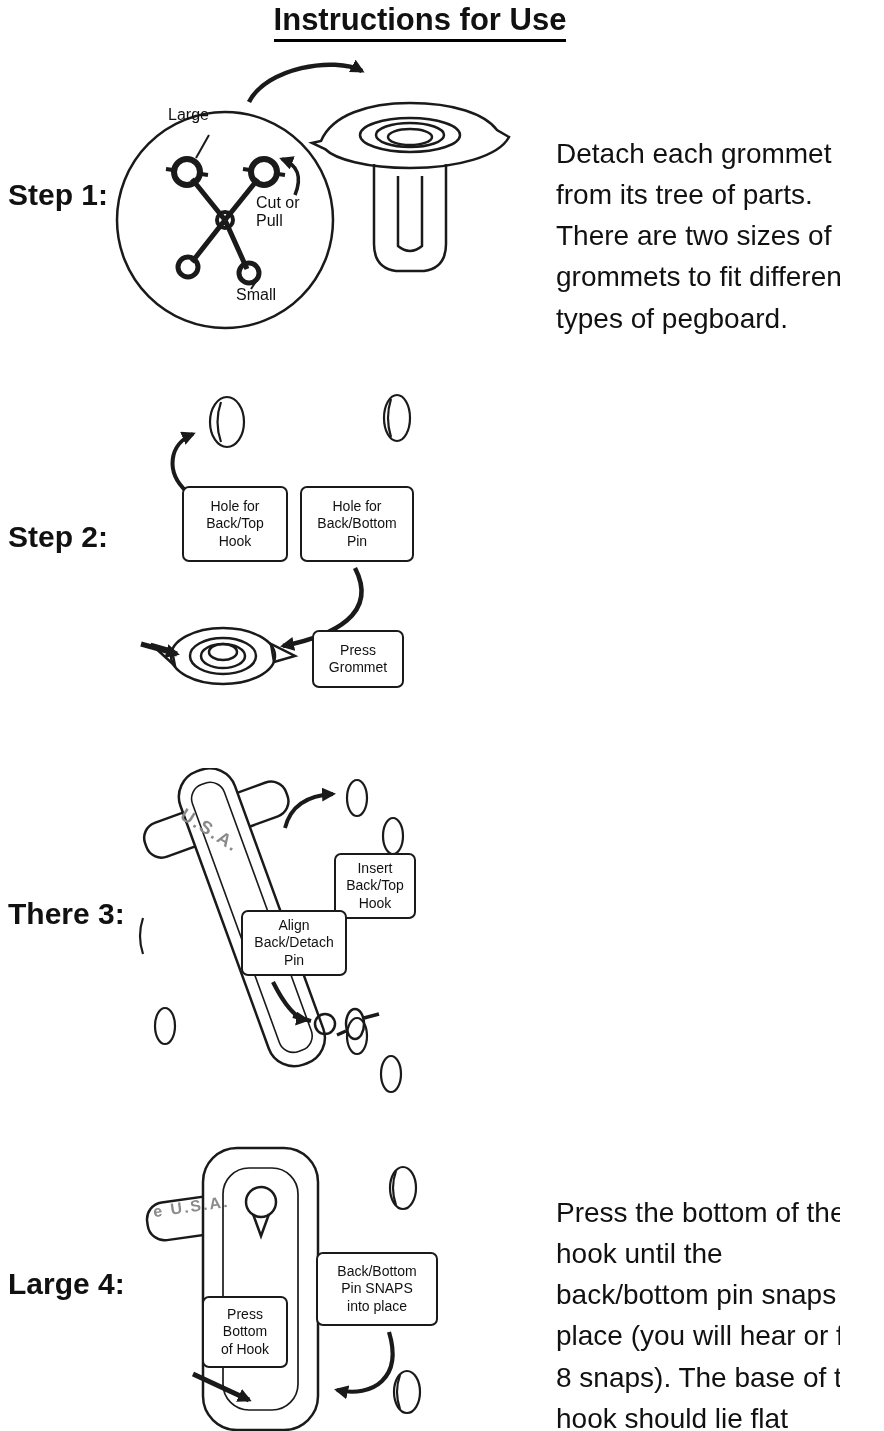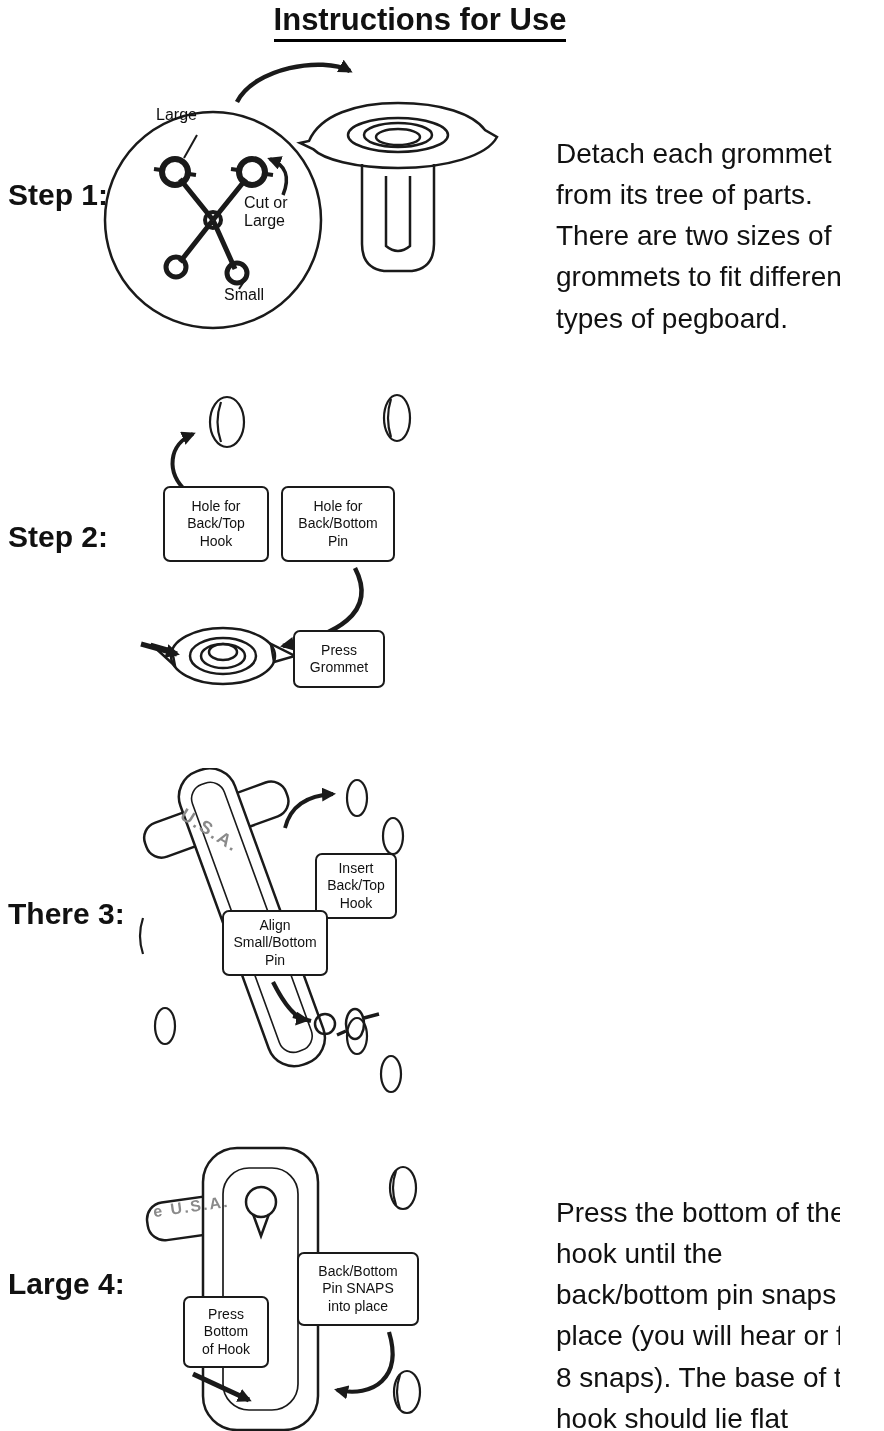--- a/index.html
+++ b/index.html
@@ -8,35 +8,35 @@
   .page { position:relative; width:840px; height:1431px; background:#fff; overflow:hidden; }
   .title-wrap { position:absolute; top:2px; left:0; width:100%; text-align:center; }
   .title { display:inline-block; font-size:31px; font-weight:bold; border-bottom:3px solid #000; padding-bottom:1px; }
   .step-label { position:absolute; left:8px; font-size:30px; font-weight:bold; }
   .step-text { position:absolute; left:556px; width:326px; font-size:28px; line-height:1.47; }
   .illus { position:absolute; }
   .art { position:absolute; left:0; top:0; }
   .callout { position:absolute; font-size:16px; white-space:pre-line; line-height:1.15; color:#111; }
   .labelbox { position:absolute; border:2px solid #1a1a1a; border-radius:7px; background:#fff;
               display:flex; align-items:center; justify-content:center; text-align:center;
-              font-size:14px; line-height:1.22; white-space:pre-line; padding:2px; }
+              font-size:14px; line-height:1.22; white-space:pre-line; padding:2px;margin-left:19px; }
   .usa { position:absolute; font-weight:bold; color:#8a8a8a; letter-spacing:2px; font-size:18px; }
 </style>
 </head>
 <body>
 
 <div class="page">
 
   <div class="title-wrap">
     <span class="title">Instructions for Use</span>
   </div>
 
   <div class="step-label" style="top:178px">Step 1:</div>
 
-  <div class="illus" style="left:96px; top:58px; width:420px; height:295px">
+  <div class="illus" style="left:108px; top:58px; width:420px; height:295px">
     <svg class="art" width="420" height="295" viewBox="0 0 420 295">
       <defs>
         <marker id="ah1" markerUnits="userSpaceOnUse" markerWidth="16" markerHeight="16" refX="11" refY="7" orient="auto">
           <path d="M0,0 L14,7 L0,14 Z" fill="#1a1a1a"></path>
         </marker>
       </defs>
       <g fill="none" stroke="#1a1a1a">
         <g>
           <circle cx="117" cy="162" r="108" stroke-width="2.5"></circle>
           <path d="M117,162 L84,121 M117,162 L150,121 M117,162 L84,204 M117,162 L139,211" stroke-width="5"></path>
@@ -57,21 +57,21 @@
           <ellipse cx="302" cy="77" rx="50" ry="17"></ellipse>
           <ellipse cx="302" cy="77" rx="34" ry="12"></ellipse>
           <ellipse cx="302" cy="79" rx="22" ry="8"></ellipse>
           <path d="M266,106 L266,186 Q266,210 288,213 L316,213 Q338,210 338,186 L338,106"></path>
           <path d="M290,118 L290,188 Q302,198 314,188 L314,118"></path>
         </g>
       </g>
     </svg>
     <div class="callout" style="left:60px; top:48px">Large</div>
     <div class="callout" style="left:148px; top:136px">Cut or
-Large</div>
+Pull</div>
     <div class="callout" style="left:128px; top:228px">Small</div>
   </div>
 
   <div class="step-text" style="top:133px">Detach each grommet from its tree of parts. There are two sizes of grommets to fit different types of pegboard.</div>
 
   <div class="step-label" style="top:520px">Step 2:</div>
 
   <div class="illus" style="left:135px; top:368px; width:400px; height:340px">
     <svg class="art" width="400" height="340" viewBox="0 0 400 340">
       <defs>
@@ -141,21 +141,21 @@
         </g>
         <path d="M150,60 Q158,28 198,26" stroke-width="3.8" marker-end="url(#ah3)"></path>
         <path d="M138,214 Q156,250 172,252" stroke-width="4.2" marker-end="url(#ah3)"></path>
       </g>
     </svg>
     <div class="usa" style="left:42px; top:52px; transform:rotate(32deg)">U.S.A.</div>
     <div class="labelbox" style="left:180px; top:85px; width:82px; height:66px">Insert
 Back/Top
 Hook</div>
     <div class="labelbox" style="left:87px; top:142px; width:106px; height:66px">Align
-Small/Bottom
+Back/Detach
 Pin</div>
   </div>
 
 
   <div class="step-label" style="top:1267px">Large 4:</div>
 
   <div class="illus" style="left:145px; top:1140px; width:390px; height:305px">
     <svg class="art" width="390" height="305" viewBox="0 0 390 305">
       <defs>
         <marker id="ah4" markerUnits="userSpaceOnUse" markerWidth="16" markerHeight="16" refX="11" refY="7" orient="auto">

